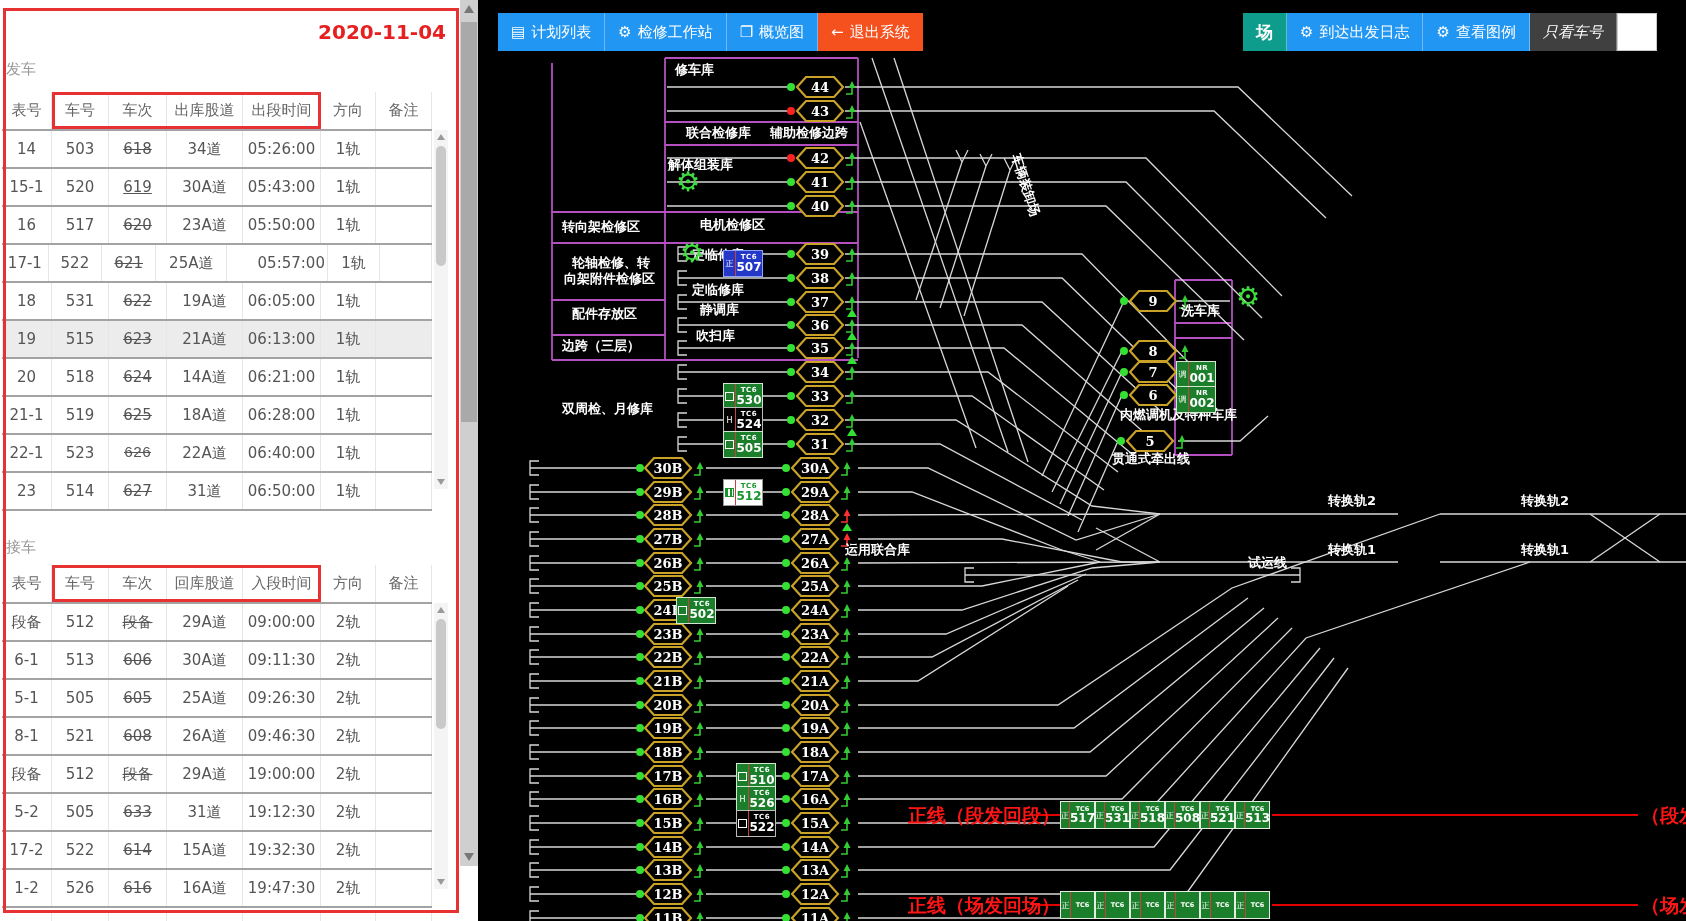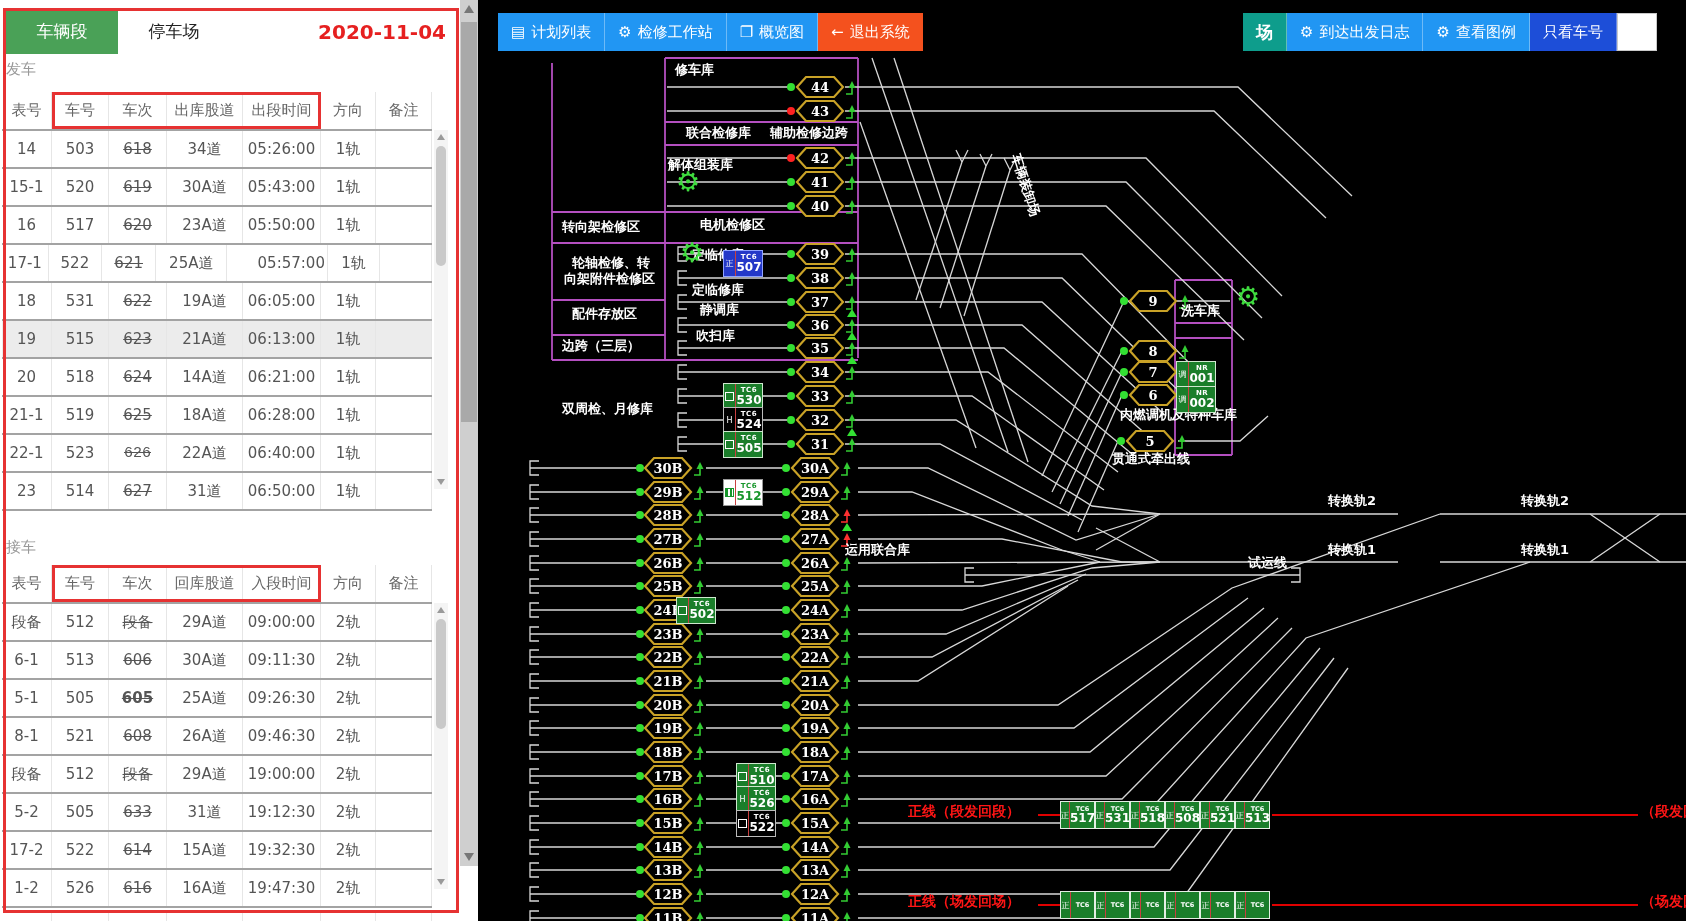--- a/index.html
+++ b/index.html
@@ -10,41 +10,41 @@
   #diagram-svg{position:absolute;left:0;top:0;width:1686px;height:921px;z-index:1;}
   #overlay-layer{position:absolute;left:0;top:0;width:1686px;height:921px;z-index:2;pointer-events:none;}
   
   #toolbar{position:absolute;left:0;top:0;width:1686px;height:60px;z-index:3;}
   .tgroup{position:absolute;top:13px;display:flex;}
   .tbtn{height:38px;display:flex;align-items:center;gap:6px;padding:0 13px;color:#fff;
         font-size:15px;cursor:pointer;border-right:1px solid rgba(255,255,255,.35);box-sizing:border-box;}
   .tbtn.blue{background:#2196f3;}
   .tbtn.orange{background:#f4511e;border-right:none;}
   .tbtn.teal{background:#0e9d8c;font-weight:bold;font-size:17px;}
-  .tbtn.gray{background:#1d4ed8;color:#fff;}
+  .tbtn.gray{background:#404040;color:#fff;font-style:italic;}
   .bicon{font-size:15px;}
   #warning-text{position:absolute;left:846px;top:8px;font-size:27px;font-weight:bold;color:#ff1515;white-space:nowrap;}
   #warning-text .cnt{color:#00a8a8;}
   .wbox{width:40px;height:38px;background:#fff;border:1px solid #c9c9c9;box-sizing:border-box;}
   
   .badge{position:absolute;display:flex;width:40px;height:27px;box-sizing:border-box;
          background:#1a7e2a;color:#fff;border:1px solid #cfe8cf;z-index:2;}
   .badge .strip{width:11px;display:flex;align-items:center;justify-content:center;
                 font-size:8px;border-right:1px solid #c84040;overflow:hidden;}
   .badge .main{flex:1;display:flex;flex-direction:column;align-items:center;justify-content:center;line-height:1;}
   .badge .btop{font-size:7px;font-weight:bold;letter-spacing:.5px;}
   .badge .bnum{font-size:12px;font-weight:bold;}
   .badge.black{background:#000;border-color:#bbb;}
   .badge.blue{background:#2438c8;border-color:#8fa2ff;}
   .badge.white{background:#fff;color:#18962c;border-color:#999;}
   .sq{width:7px;height:7px;border:1px solid #fff;display:inline-block;background:transparent;}
   .badge.white .sq{border-color:#18962c;}
   .sq.grid{background:repeating-linear-gradient(90deg,#18962c 0 2px,#fff 2px 4px);}
   
-  .ml-label{position:absolute;color:#ff1515;font-size:14px;font-weight:bold;white-space:nowrap;z-index:2;}
+  .ml-label{position:absolute;color:#ff1515;font-size:19px;font-weight:bold;white-space:nowrap;z-index:2;}
   .ml-line{position:absolute;height:2px;background:#e00000;z-index:1;}
   .mbadge{position:absolute;display:flex;width:35px;height:28px;box-sizing:border-box;
           background:#1a7e2a;color:#fff;border:1px solid #e4efe4;z-index:2;}
   .mbadge .strip{width:9px;display:flex;align-items:center;justify-content:center;font-size:8px;border-right:1px solid #c84040;}
   .mbadge .main{flex:1;display:flex;flex-direction:column;align-items:center;justify-content:center;line-height:1;}
   .mbadge .btop{font-size:6.5px;font-weight:bold;}
   .mbadge .bnum{font-size:12px;font-weight:bold;}
   
   #left-panel{position:absolute;left:0;top:0;width:460px;height:921px;background:#fff;z-index:4;overflow:hidden;}
   #red-frame{position:absolute;left:3px;top:8px;width:456px;height:905px;border:3px solid #e63232;box-sizing:border-box;pointer-events:none;z-index:9;}
@@ -915,24 +915,20 @@
           <span>查看图例</span>
         </div>
         <div class="tbtn gray">
           <span>只看车号</span>
         </div>
         <div class="wbox"></div>
       </div>
   </div>
 
   <div id="left-panel">
-    <div id="tabbar">
-      <div class="tab active">车辆段</div>
-      <div class="tab inactive">停车场</div>
-    </div>
     <div id="panel-date">2020-11-04</div>
 
     <div class="section-label" style="top:60px;">发车</div>
     <div class="dtable" id="dep-table" style="top:92px;">
         <div class="trow thead">
           <div class="tcell" style="width: 50px;">表号</div>
           <div class="tcell" style="width: 57px;">车号</div>
           <div class="tcell" style="width: 58px;">车次</div>
           <div class="tcell" style="width: 76px;">出库股道</div>
           <div class="tcell" style="width: 78px;">出段时间</div>
@@ -944,21 +940,21 @@
           <div class="tcell" style="width: 57px;">503</div>
           <div class="tcell strike" style="width: 58px;">618</div>
           <div class="tcell" style="width: 76px;">34道</div>
           <div class="tcell" style="width: 78px;">05:26:00</div>
           <div class="tcell" style="width: 55px;">1轨</div>
           <div class="tcell" style="width: 56px;"></div>
         </div>
         <div class="trow">
           <div class="tcell" style="width: 50px;">15-1</div>
           <div class="tcell" style="width: 57px;">520</div>
-          <div class="tcell strike" style="width: 58px;">619</div>
+          <div class="tcell strike" style="width: 58px; text-decoration: underline;">619</div>
           <div class="tcell" style="width: 76px;">30A道</div>
           <div class="tcell" style="width: 78px;">05:43:00</div>
           <div class="tcell" style="width: 55px;">1轨</div>
           <div class="tcell" style="width: 56px;"></div>
         </div>
         <div class="trow">
           <div class="tcell" style="width: 50px;">16</div>
           <div class="tcell" style="width: 57px;">517</div>
           <div class="tcell strike" style="width: 58px;">620</div>
           <div class="tcell" style="width: 76px;">23A道</div>
@@ -1062,21 +1058,21 @@
           <div class="tcell" style="width: 57px;">513</div>
           <div class="tcell strike" style="width: 58px;">606</div>
           <div class="tcell" style="width: 76px;">30A道</div>
           <div class="tcell" style="width: 78px;">09:11:30</div>
           <div class="tcell" style="width: 55px;">2轨</div>
           <div class="tcell" style="width: 56px;"></div>
         </div>
         <div class="trow">
           <div class="tcell" style="width: 50px;">5-1</div>
           <div class="tcell" style="width: 57px;">505</div>
-          <div class="tcell strike" style="width: 58px; font-weight: bold;">605</div>
+          <div class="tcell strike" style="width: 58px;">605</div>
           <div class="tcell" style="width: 76px;">25A道</div>
           <div class="tcell" style="width: 78px;">09:26:30</div>
           <div class="tcell" style="width: 55px;">2轨</div>
           <div class="tcell" style="width: 56px;"></div>
         </div>
         <div class="trow">
           <div class="tcell" style="width: 50px;">8-1</div>
           <div class="tcell" style="width: 57px;">521</div>
           <div class="tcell strike" style="width: 58px;">608</div>
           <div class="tcell" style="width: 76px;">26A道</div>

